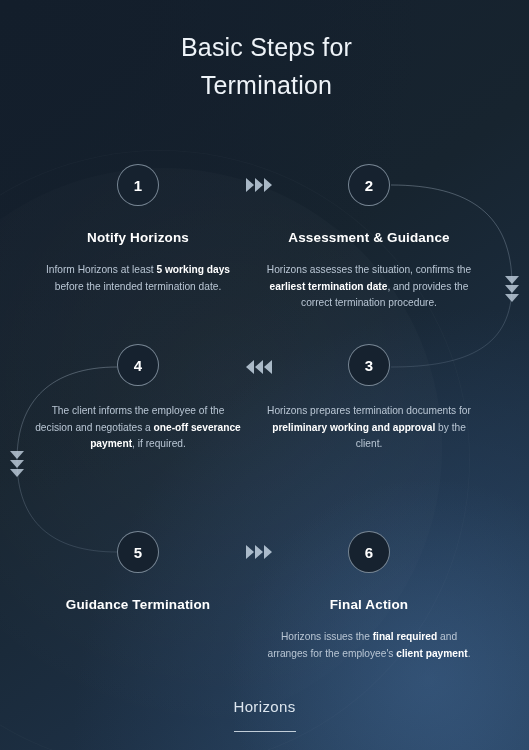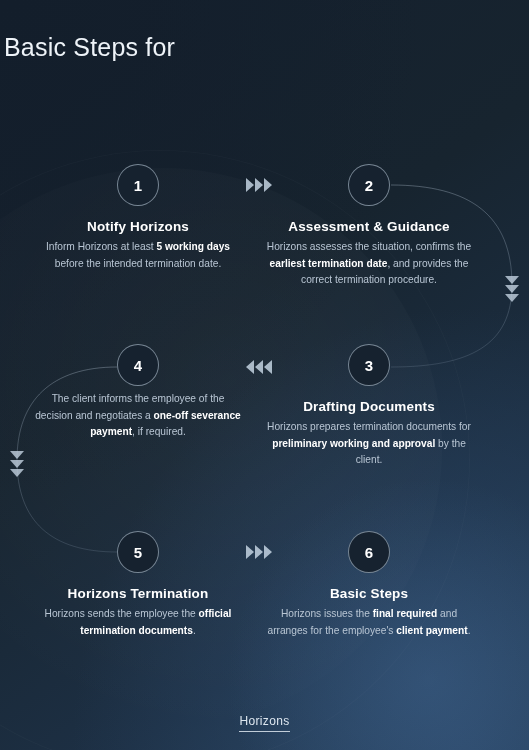--- a/index.html
+++ b/index.html
@@ -38,21 +38,21 @@
   .glow-br {
     position:absolute; right:-110px; bottom:-140px;
     width:420px; height:420px; border-radius:50%;
     background:radial-gradient(circle, rgba(86,132,186,.22) 0%, rgba(86,132,186,0) 68%);
     pointer-events:none;
   }
 
   
   .title {
     position:absolute; left:4px; right:0; top:28px;
-    text-align:left;
+    text-align:center;
     color:#eef3f8;
     font-size:25px;
     font-weight:400;
     line-height:1.52;
     letter-spacing:.2px;
   }
 
   
   .wires { position:absolute; inset:0; width:529px; height:750px; pointer-events:none; }
 
@@ -63,28 +63,28 @@
     width:42px; height:42px; border-radius:50%;
     margin:0 auto;
     border:1px solid rgba(200,216,232,.55);
     background:#16222f;
     color:#ffffff;
     font-size:15px; font-weight:700;
     display:flex; align-items:center; justify-content:center;
     position:relative; z-index:3;
   }
   .step h3 {
-    margin-top:13px;
+    margin-top:24px;
     color:#ffffff;
     font-size:13.5px;
     font-weight:700;
     letter-spacing:.15px;
   }
   .step p {
-    margin-top:5px;
+    margin-top:17px;
     color:#b9c6d4;
     font-size:10.2px;
     line-height:1.62;
     padding:0 12px;
   }
   .step p b { color:#ffffff; font-weight:700; }
 
   
   .c-left  { left:22px; }
   .c-right { left:253px; }
@@ -93,37 +93,38 @@
   .r3 { top:531px; }
 
   
   .logo {
     position:absolute; left:0; right:0; bottom:18px;
     text-align:center;
   }
   .logo .word {
     display:inline-block;
     color:#dde6ef;
-    font-size:12px;
+    font-size:15px;
     letter-spacing:.35px;
-    padding-bottom:3px;
+    padding-bottom:16px;
     border-bottom:1px solid rgba(221,230,239,.85);
   }
 </style>
 </head>
 <body>
 
 <div class="poster">
 
   <div class="bg-ring"></div>
   <div class="bg-ring2"></div>
   <div class="glow-br"></div>
 
   <div class="title">
     <div>Basic Steps for</div>
+    <div>Termination</div>
   </div>
 
   <svg class="wires" viewBox="0 0 529 750" xmlns="http://www.w3.org/2000/svg">
     <defs>
       <linearGradient id="lg" x1="0" y1="0" x2="1" y2="0">
         <stop offset="0" stop-color="#8d9fb3" stop-opacity=".28"></stop>
         <stop offset=".5" stop-color="#b8c8d8" stop-opacity=".7"></stop>
         <stop offset="1" stop-color="#8d9fb3" stop-opacity=".28"></stop>
       </linearGradient>
       <linearGradient id="lgc" x1="0" y1="0" x2="0" y2="1">
@@ -173,33 +174,31 @@
       <p>Horizons assesses the situation, confirms the <b>earliest termination date</b>, and provides the correct termination procedure.</p>
     </div>
 
     <div class="step c-left r2">
       <div class="num">4</div>
       <p>The client informs the employee of the decision and negotiates a <b>one-off severance payment</b>, if required.</p>
     </div>
 
     <div class="step c-right r2">
       <div class="num">3</div>
-      <h3>Drafting Documents</h3>
       <p>Horizons prepares termination documents for <b>preliminary working and approval</b> by the client.</p>
     </div>
 
     <div class="step c-left r3">
       <div class="num">5</div>
-      <h3>Horizons Termination</h3>
-      <p>Horizons sends the employee the <b>official termination documents</b>.</p>
+      <h3>Guidance Termination</h3>
     </div>
 
     <div class="step c-right r3">
       <div class="num">6</div>
-      <h3>Basic Steps</h3>
+      <h3>Final Action</h3>
       <p>Horizons issues the <b>final required</b> and arranges for the employee's <b>client payment</b>.</p>
     </div>
 
   </div>
 
   <div class="logo">
     <span class="word">Horizons</span>
   </div>
 
 </div>

